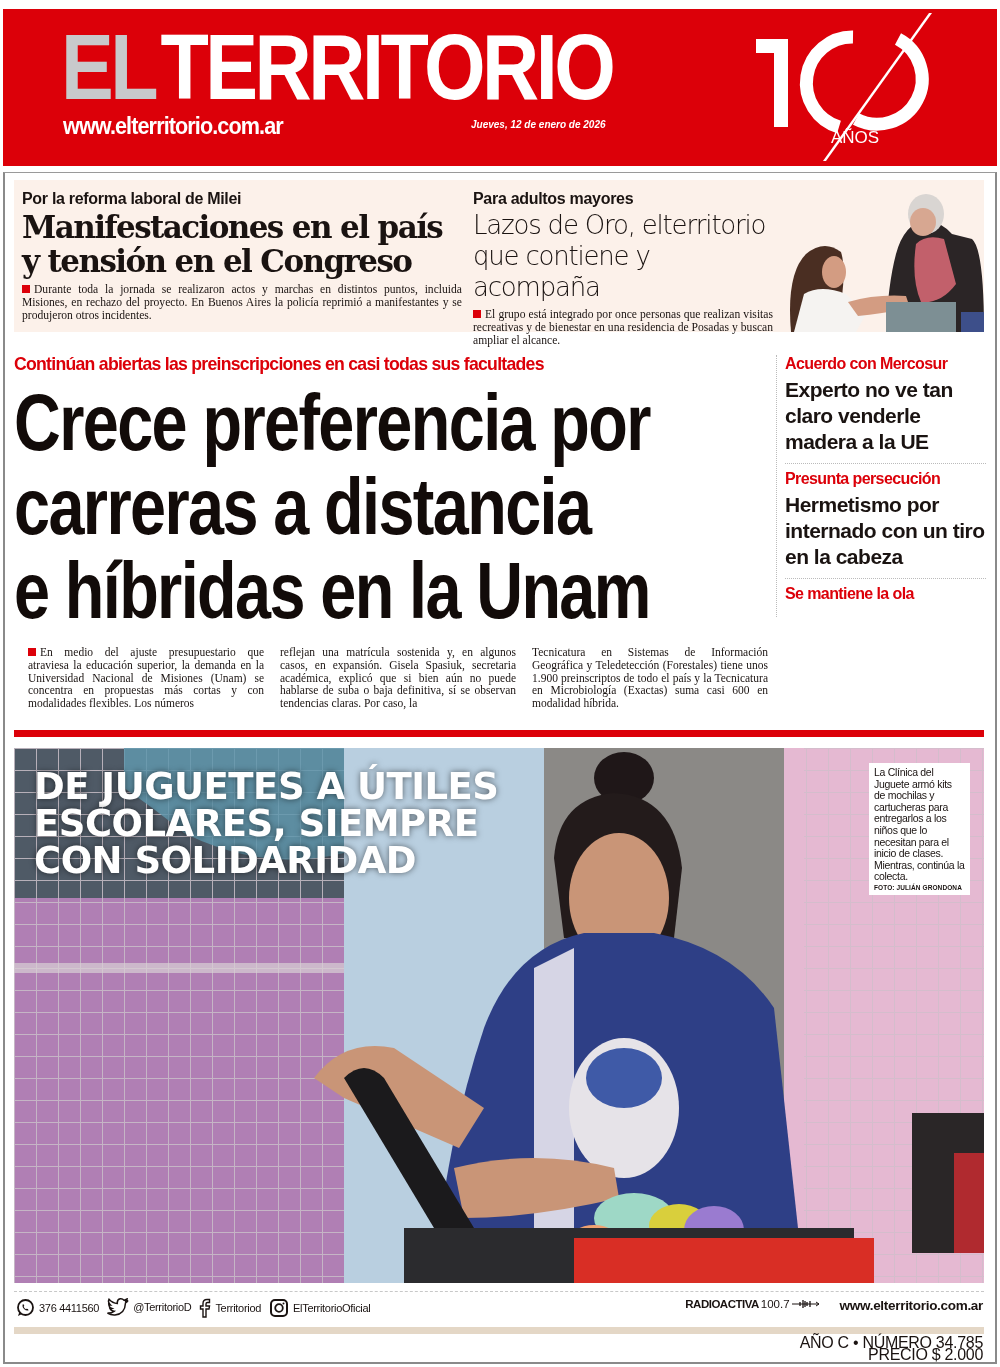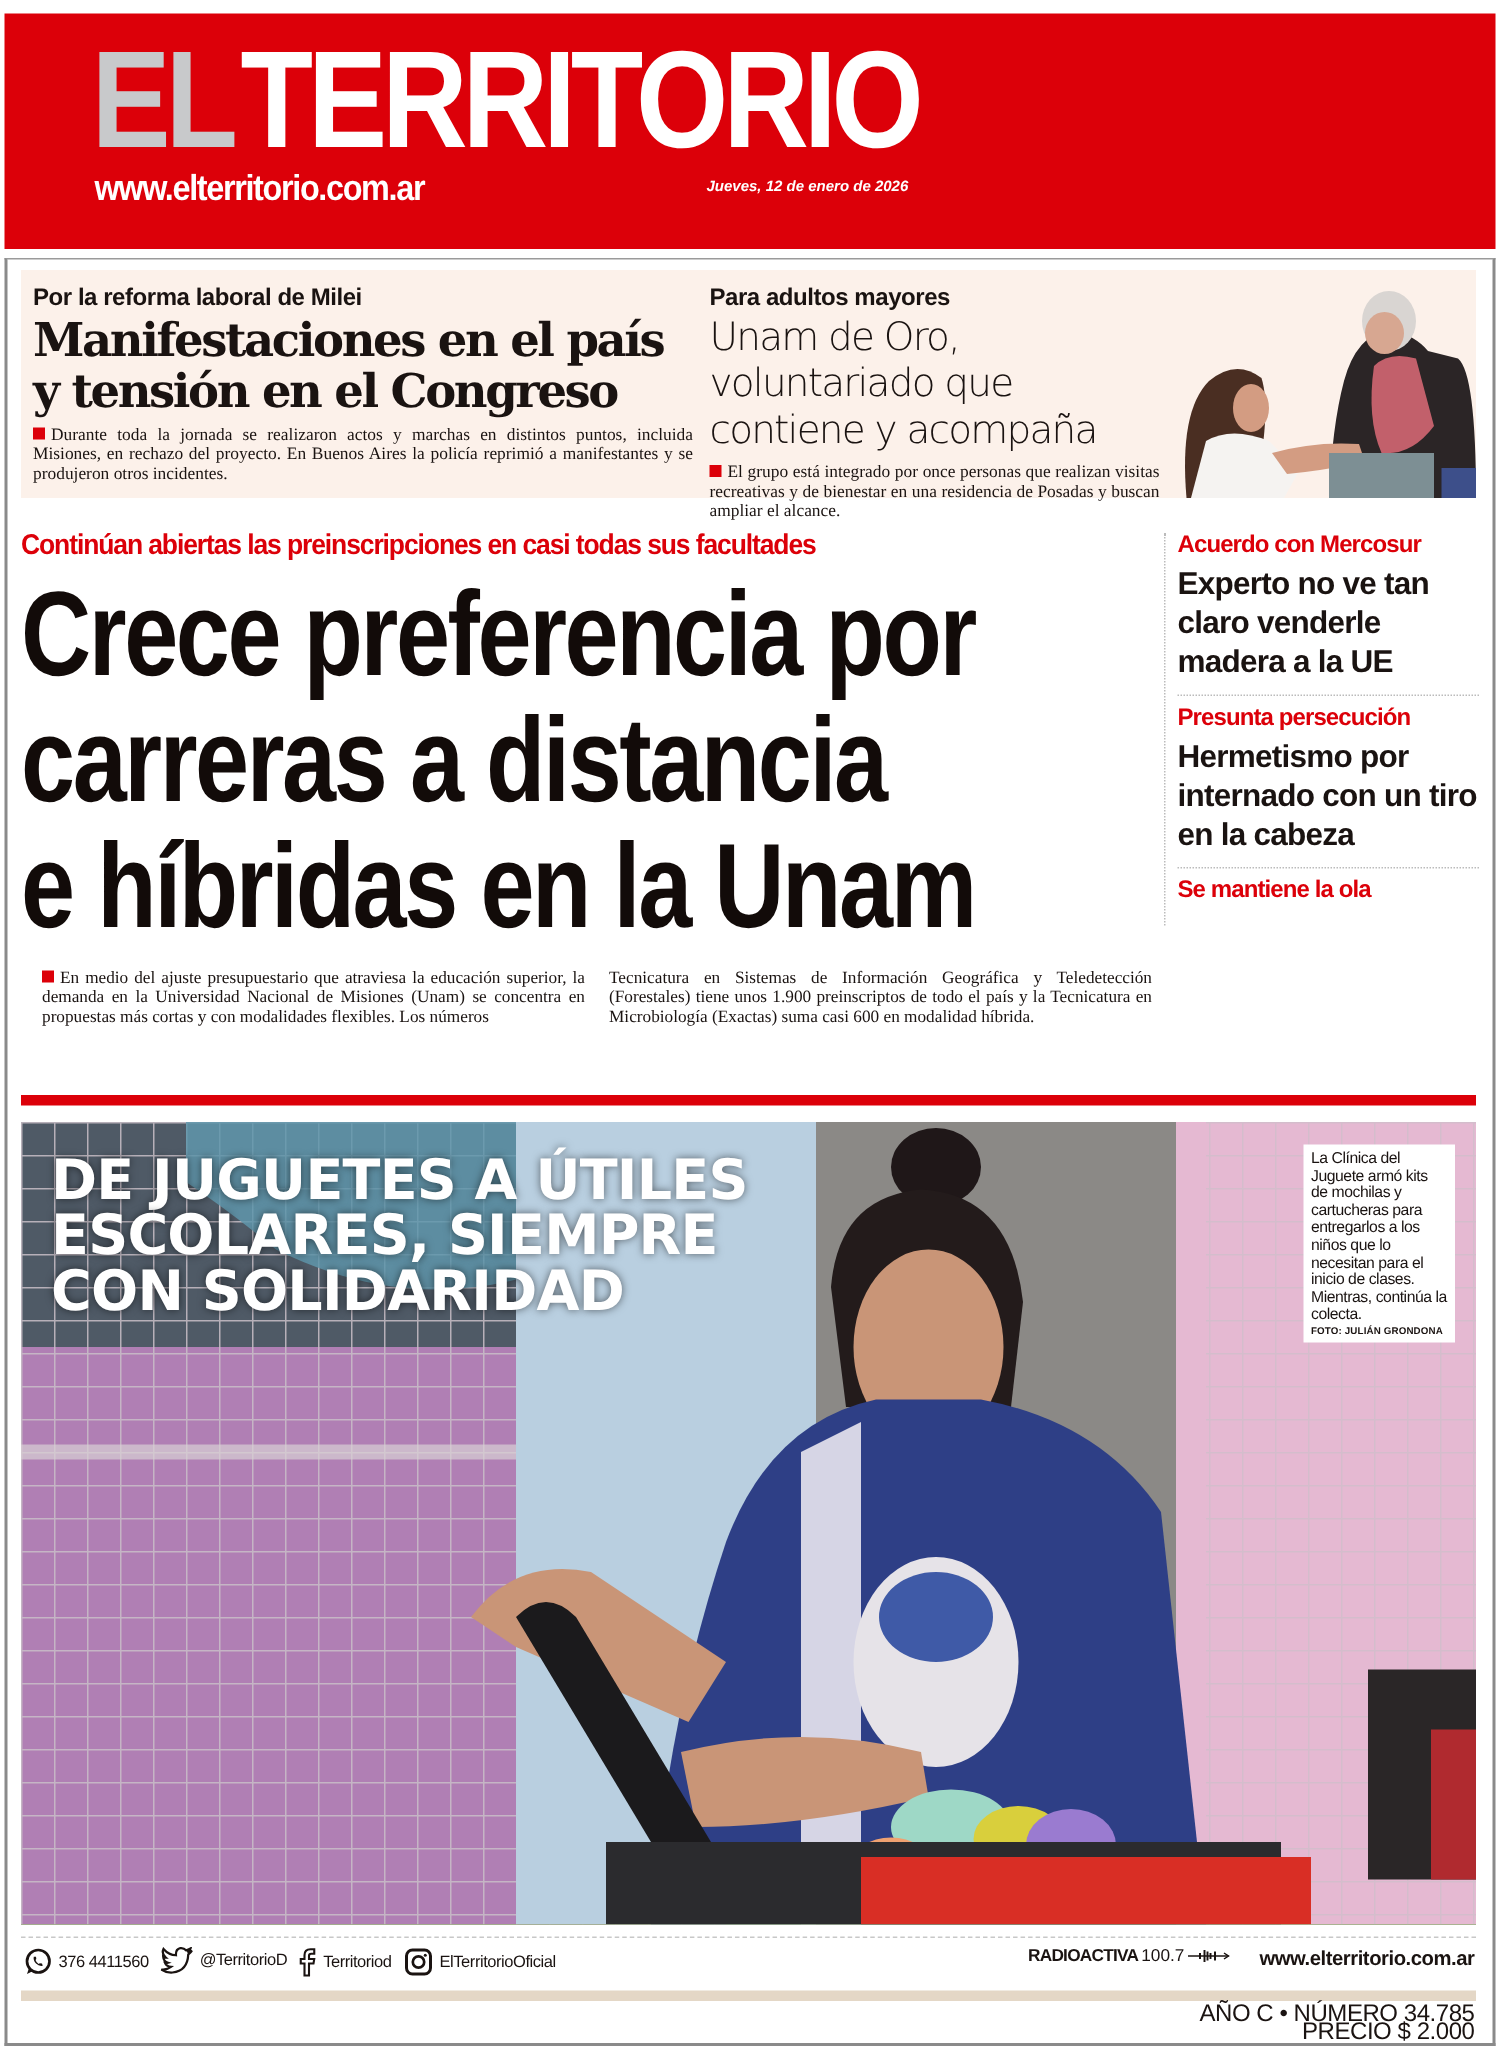--- a/index.html
+++ b/index.html
@@ -98,35 +98,48 @@
 </style>
 </head>
 <body>
 
 <header class="masthead">
   <div class="logo">
     <span class="el">EL</span><span class="terr">TERRITORIO</span>
   </div>
   <div class="site-url">www.elterritorio.com.ar</div>
   <div class="pub-date">Jueves, 12 de enero de 2026</div>
+  <div class="anniv">
+    <svg viewBox="0 0 245 157">
+
+      <path d="M28 30 H60 V118 H46 V44 H28 Z" fill="#fff"></path>
+
+      <path d="M125 28 A46 46 0 0 0 111 118" fill="none" stroke="#fff" stroke-width="13"></path>
+
+      <path d="M170 30 A44 44 0 1 1 128 110" fill="none" stroke="#fff" stroke-width="13"></path>
+
+      <path d="M201 4 L95 152 L98 152 L204 4 Z" fill="#fff"></path>
+    </svg>
+    <span class="anniv-label">AÑOS</span>
+  </div>
 </header>
 
 <div class="page-frame"></div>
 
 <div class="top-band"></div>
 
 <article class="teaser teaser-left">
   <div class="kicker-dark">Por la reforma laboral de Milei</div>
   <h2 class="headline-slab">Manifestaciones en el país y tensión en el Congreso</h2>
   <p class="body-text"><span class="bullet"></span><span>Durante toda la jornada se realizaron actos y marchas en distintos puntos, incluida Misiones, en rechazo del proyecto. En Buenos Aires la policía reprimió a manifestantes y se produjeron otros incidentes.</span></p>
 </article>
 
 <article class="teaser teaser-right">
   <div class="kicker-dark">Para adultos mayores</div>
-  <h2 class="headline-light">Unam de Oro, voluntariado que contiene y acompaña</h2>
+  <h2 class="headline-light">Lazos de Oro, elterritorio que contiene y acompaña</h2>
   <p class="body-text"><span class="bullet"></span><span>El grupo está integrado por once personas que realizan visitas recreativas y de bienestar en una residencia de Posadas y buscan ampliar el alcance.</span></p>
 </article>
 
 <div class="teaser-photo">
   <svg width="208" height="148" viewBox="0 0 208 148">
     <rect width="208" height="148" fill="#fcf1ea"></rect>
 
     <path d="M120 70 Q128 40 150 35 Q168 40 176 50 L196 55 Q208 65 208 148 L110 148 Q112 100 120 70Z" fill="#2b2526"></path>
     <path d="M140 60 Q150 50 168 55 L180 100 Q165 120 145 118 Q135 95 140 60Z" fill="#c2606b"></path>
     <ellipse cx="150" cy="30" rx="18" ry="20" fill="#d9d5d2"></ellipse>
@@ -145,20 +158,21 @@
   <div class="lead-kicker">Continúan abiertas las preinscripciones en casi todas sus facultades</div>
   <h1 class="lead-headline">
     <div>Crece preferencia por</div>
     <div>carreras a distancia</div>
     <div>e híbridas en la Unam</div>
   </h1>
 </article>
 
 <div class="lead-cols">
   <p class="col"><span class="bullet"></span><span>En medio del ajuste presupuestario que atraviesa la educación superior, la demanda en la Universidad Nacional de Misiones (Unam) se concentra en propuestas más cortas y con modalidades flexibles. Los números</span></p>
+  <p class="col">reflejan una matrícula sostenida y, en algunos casos, en expansión. Gisela Spasiuk, secretaria académica, explicó que si bien aún no puede hablarse de suba o baja definitiva, sí se observan tendencias claras. Por caso, la</p>
   <p class="col">Tecnicatura en Sistemas de Información Geográfica y Teledetección (Forestales) tiene unos 1.900 preinscriptos de todo el país y la Tecnicatura en Microbiología (Exactas) suma casi 600 en modalidad híbrida.</p>
 </div>
 
 <aside class="rail">
   <div class="rail-item">
     <div class="rail-kicker">Acuerdo con Mercosur</div>
     <div class="rail-headline">Experto no ve tan claro venderle madera a la UE</div>
   </div>
   <div class="rail-item">
     <div class="rail-kicker">Presunta persecución</div>

